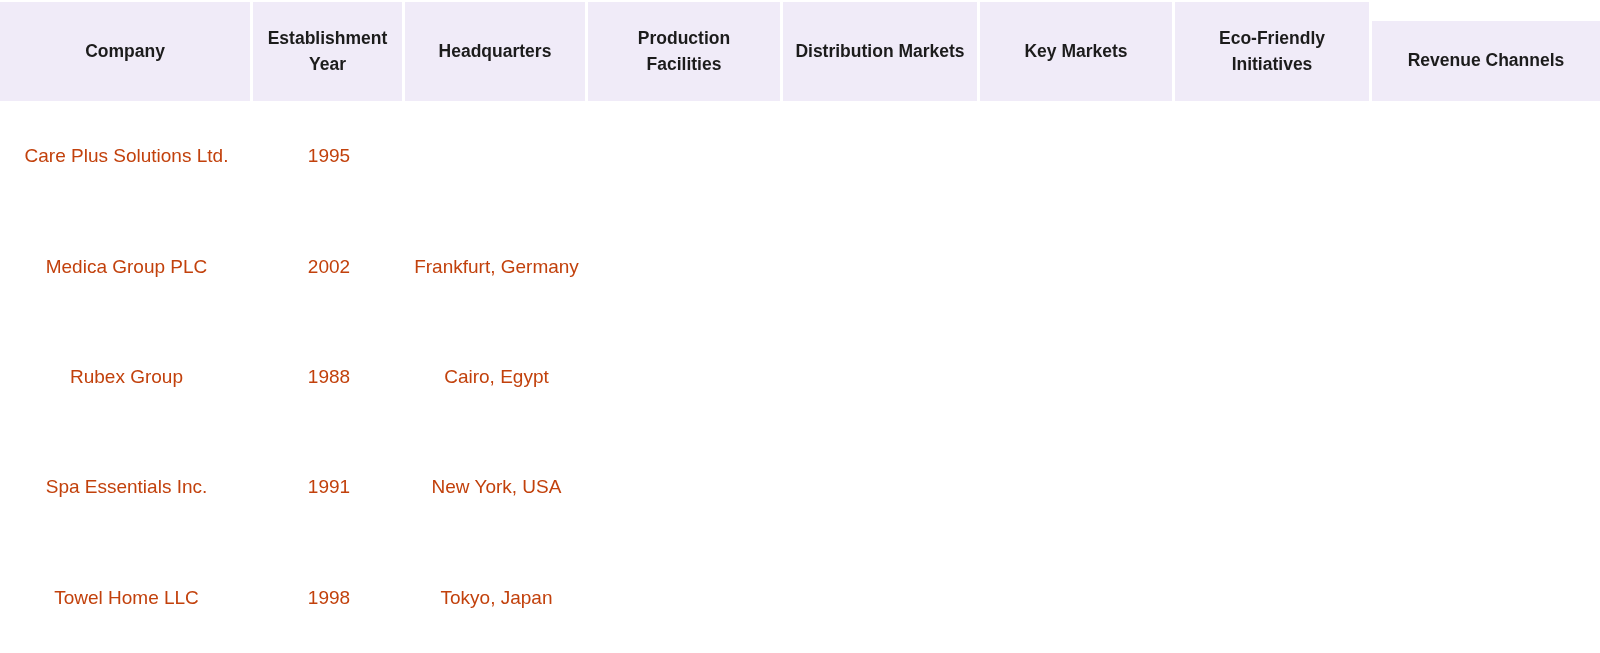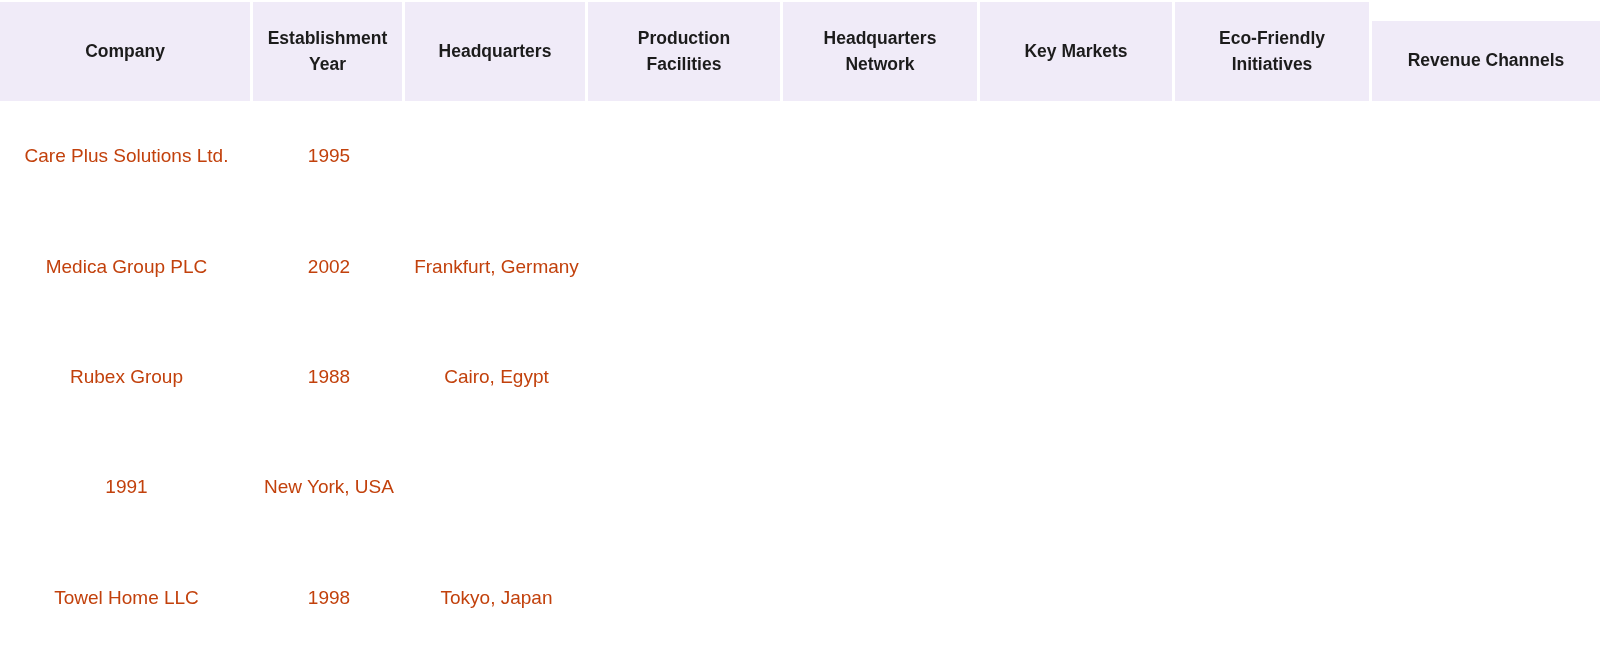--- a/index.html
+++ b/index.html
@@ -63,21 +63,21 @@
 <body>
 
 <div class="screen">
   <div class="table">
 
     <div class="grid-row thead">
       <div class="th">Company</div>
       <div class="th">Establishment Year</div>
       <div class="th">Headquarters</div>
       <div class="th">Production Facilities</div>
-      <div class="th">Headquarters Network</div>
+      <div class="th">Distribution Markets</div>
       <div class="th">Key Markets</div>
       <div class="th">Eco-Friendly Initiatives</div>
       <div class="th">Revenue Channels</div>
     </div>
 
     <div class="grid-row tr">
       <div class="td">Care Plus Solutions Ltd.</div>
       <div class="td">1995</div>
       <div class="td"></div>
       <div class="td"></div>
@@ -102,20 +102,21 @@
       <div class="td">1988</div>
       <div class="td">Cairo, Egypt</div>
       <div class="td"></div>
       <div class="td"></div>
       <div class="td"></div>
       <div class="td"></div>
       <div class="td"></div>
     </div>
 
     <div class="grid-row tr">
+      <div class="td">Spa Essentials Inc.</div>
       <div class="td">1991</div>
       <div class="td">New York, USA</div>
       <div class="td"></div>
       <div class="td"></div>
       <div class="td"></div>
       <div class="td"></div>
       <div class="td"></div>
     </div>
 
     <div class="grid-row tr">

